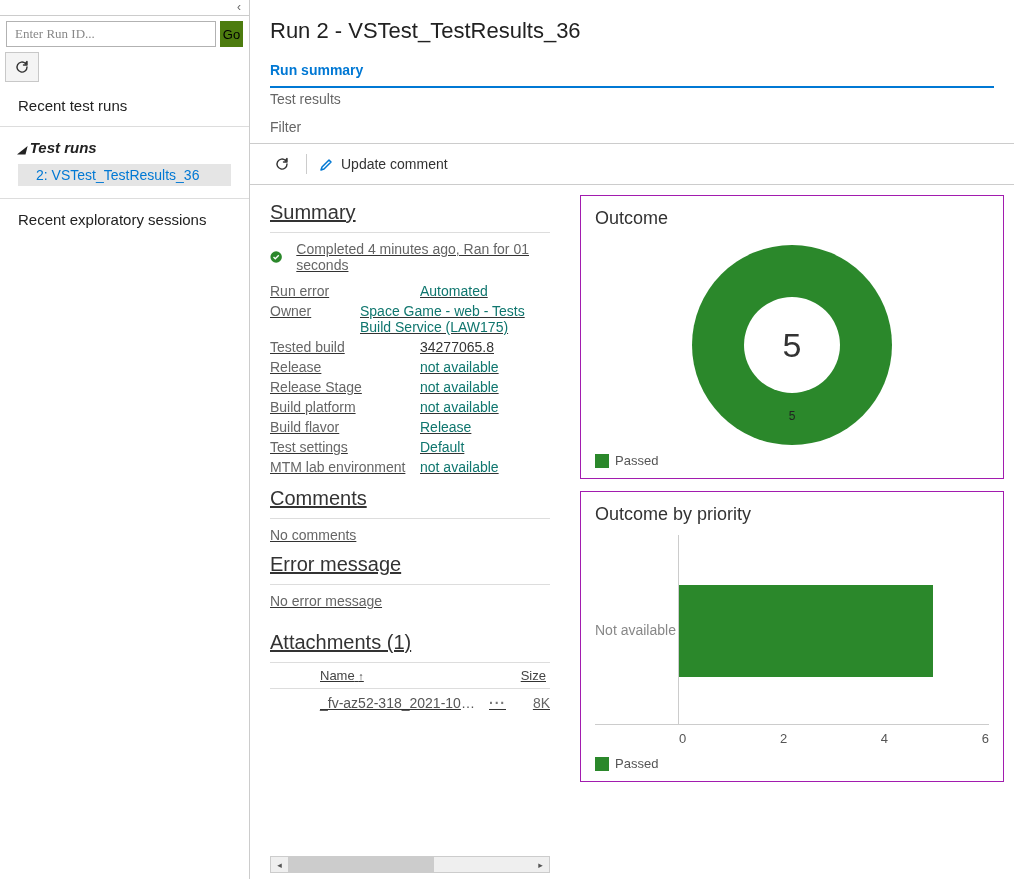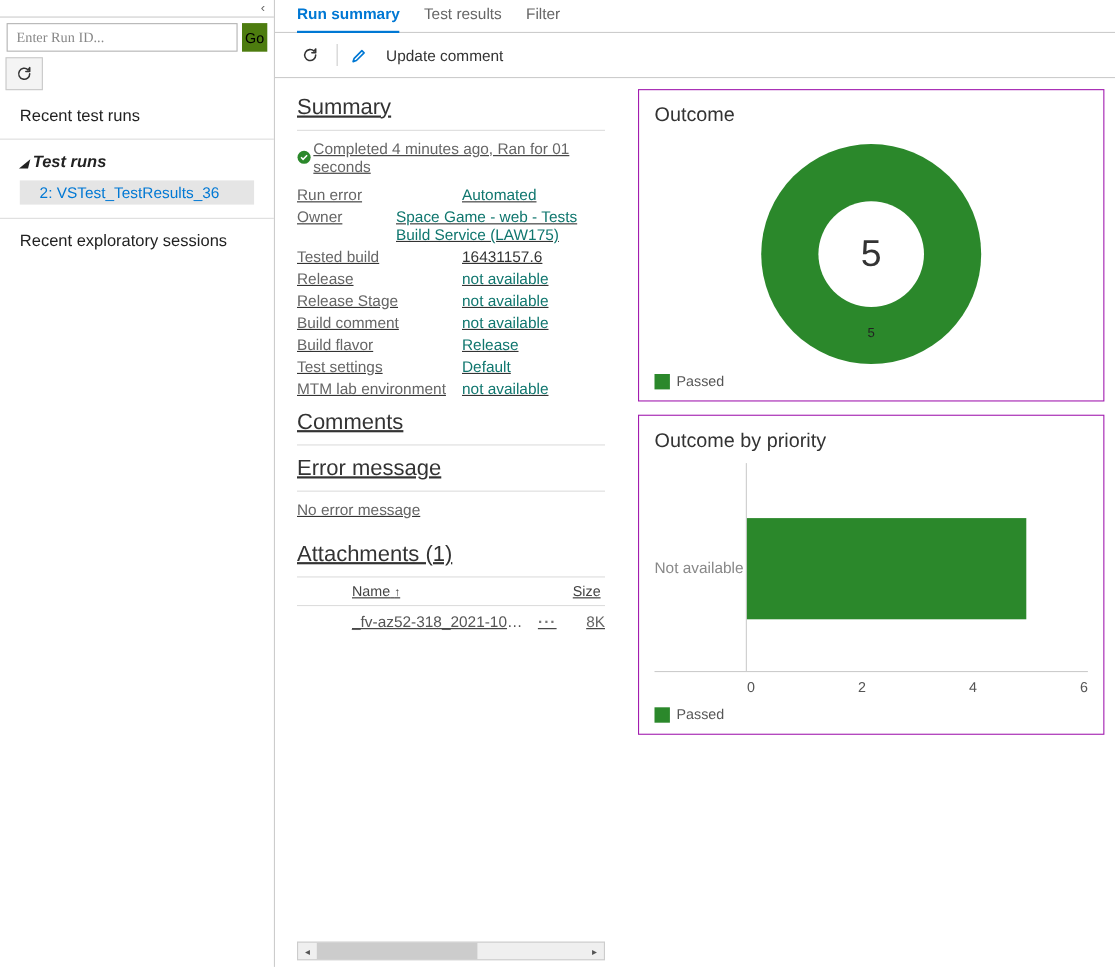--- a/index.html
+++ b/index.html
@@ -100,23 +100,23 @@
     overflow: hidden;
   }
   .page-title {
     font-size: 22px;
     color: #222;
     padding: 18px 20px 14px;
     font-weight: 400;
   }
   .tabs {
     display: flex;
-    gap: 22px;
     padding: 0 20px;
     border-bottom: 1px solid #ccc;
+    flex-direction: column;
   }
   .tab {
     padding: 4px 0 8px;
     font-size: 14px;
     color: #666;
     cursor: pointer;
   }
   .tab.active {
     color: #0078d4;
     font-weight: 600;
@@ -133,21 +133,21 @@
   .toolbar-btn-plain {
     background: none;
     border: none;
     display: inline-flex;
     align-items: center;
     cursor: pointer;
     font-size: 14px;
     color: #333;
   }
   .vsep { width: 1px; height: 20px; background: #ccc; }
-  .update-comment { display: inline-flex; align-items: center; gap: 16px; cursor: pointer; }
+  .update-comment { display: inline-flex; align-items: center; gap: 6px; cursor: pointer; }
   .update-comment svg { width: 16px; height: 16px; }
   .content {
     flex: 1;
     display: flex;
     overflow: hidden;
   }
   .col-left {
     width: 320px;
     overflow: auto;
     padding: 6px 20px 12px;
@@ -157,21 +157,21 @@
   .section-h {
     font-size: 20px;
     color: #333;
     font-weight: 400;
     margin: 10px 0 8px;
   }
   .divider-h { border: none; border-top: 1px solid #ddd; margin: 4px 0 8px; }
   .status-line {
     display: flex;
     align-items: center;
-    gap: 2px;
+    gap: 14px;
     color: #666;
     font-size: 14px;
     margin-bottom: 8px;
   }
   .kv-row {
     display: flex;
     font-size: 14px;
     padding: 2px 0;
   }
   .kv-key { color: #666; width: 150px; }
@@ -328,20 +328,21 @@
         <span class="expand-caret">◢</span><span>Test runs</span>
       </div>
       <div class="side-item selected">2: VSTest_TestResults_36</div>
     </div>
     <div class="side-section no-border">
       <div class="side-heading">Recent exploratory sessions</div>
     </div>
   </aside>
 
   <main class="main">
+    <div class="page-title">Run 2 - VSTest_TestResults_36</div>
 
     <nav class="tabs">
       <div class="tab active">Run summary</div>
       <div class="tab">Test results</div>
       <div class="tab">Filter</div>
     </nav>
 
     <div class="toolbar">
       <button class="toolbar-btn-plain" style="padding:4px;">
         <svg width="16" height="16" viewBox="0 0 16 16">
@@ -373,49 +374,50 @@
         <div class="kv-row">
             <div class="kv-key">Run error</div>
             <div class="kv-val">Automated</div>
           </div>
         <div class="kv-row">
             <div class="kv-key">Owner</div>
             <div class="kv-val">Space Game - web - Tests Build Service (LAW175)</div>
           </div>
         <div class="kv-row">
             <div class="kv-key">Tested build</div>
-            <div class="kv-val link">16431157.6</div>
+            <div class="kv-val link">34277065.8</div>
           </div>
         <div class="kv-row">
             <div class="kv-key">Release</div>
             <div class="kv-val">not available</div>
           </div>
         <div class="kv-row">
             <div class="kv-key">Release Stage</div>
             <div class="kv-val">not available</div>
           </div>
         <div class="kv-row">
-            <div class="kv-key">Build comment</div>
+            <div class="kv-key">Build platform</div>
             <div class="kv-val">not available</div>
           </div>
         <div class="kv-row">
             <div class="kv-key">Build flavor</div>
             <div class="kv-val">Release</div>
           </div>
         <div class="kv-row">
             <div class="kv-key">Test settings</div>
             <div class="kv-val">Default</div>
           </div>
         <div class="kv-row">
             <div class="kv-key">MTM lab environment</div>
             <div class="kv-val">not available</div>
           </div>
 
         <h2 class="section-h">Comments</h2>
         <hr class="divider-h">
+        <div class="muted">No comments</div>
 
         <h2 class="section-h">Error message</h2>
         <hr class="divider-h">
         <div class="muted">No error message</div>
 
         <h2 class="section-h" style="margin-top:22px">Attachments (1)</h2>
         <div class="att-header-row">
           <div class="att-header-name">
             <span>Name</span>
             <span class="sort">↑</span>

